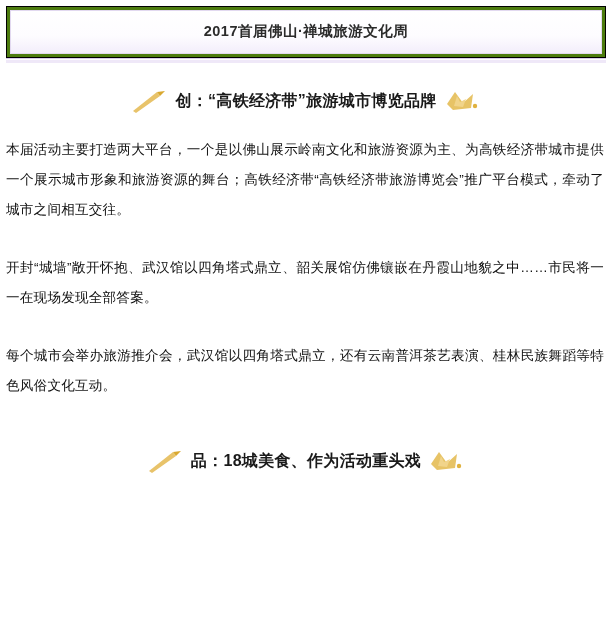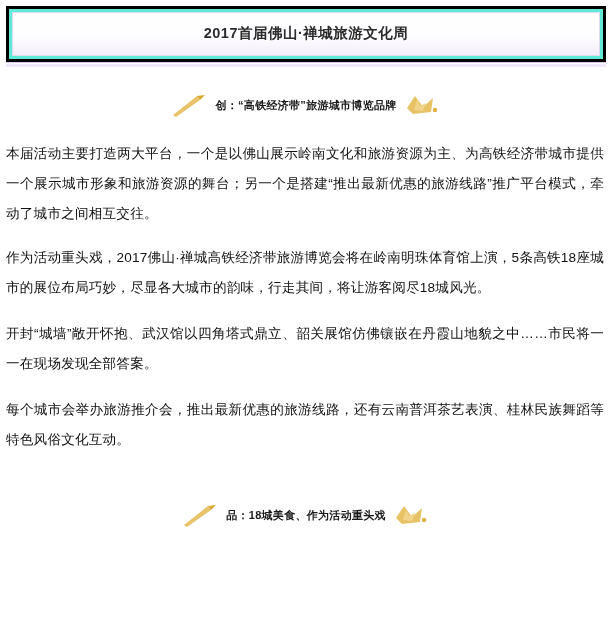--- a/index.html
+++ b/index.html
@@ -17,22 +17,22 @@
   .page {
     position: relative;
     width: 612px;
     height: 619px;
     background: #ffffff;
   }
 
   
   .banner-outer {
     margin: 6px 6px 0 6px;
-    border: 3px solid #000000;
-    background: #5eead4;
+    border: 1px solid #000000;
+    background: #4d7c0f;
     padding: 3px;
     box-sizing: border-box;
   }
   .banner-inner {
     border: 1px solid #e2d9f0;
     background: linear-gradient(to bottom, #ffffff 0%, #fdfcff 60%, #f3eefb 100%);
     padding: 9px 10px 11px 10px;
     box-sizing: border-box;
   }
   .banner-line {
@@ -64,38 +64,38 @@
     justify-content: center;
   }
   .sec-head .deco {
     width: 46px;
     height: 30px;
     position: relative;
     flex: 0 0 auto;
   }
   .sec-head .deco svg { display: block; }
   .sec-head .sec-title {
-    font-size: 11px;
+    font-size: 16px;
     font-weight: bold;
     color: #1a1a1a;
     white-space: nowrap;
     padding: 0 2px;
     letter-spacing: 0.3px;
   }
 
   
   .para {
     font-size: 13.6px;
     line-height: 30px;
     color: #111111;
     margin: 14px 8px 14px 6px;
     text-align: justify;
     letter-spacing: 0.2px;
   }
-  .para.tight { margin-top: 16px; margin-bottom: 12px; }
+  .para.tight { margin-top: 28px; margin-bottom: 12px; }
 
   .spacer-lg { height: 10px; }
 </style>
 </head>
 <body>
 
 <div class="page">
 
   <div class="banner-outer">
     <div class="banner-inner">
@@ -115,26 +115,25 @@
     <span class="sec-title">创：“高铁经济带”旅游城市博览品牌</span>
     <span class="deco">
       <svg width="46" height="30" viewBox="0 0 46 30">
         <path d="M8 18 L16 6 L24 17 L34 8 L32 22 L14 24 Z" fill="#e3b84b" opacity="0.85"></path>
         <path d="M18 10 L21 16 L27 13 L24 21 L15 20 Z" fill="#f1d48a"></path>
         <circle cx="36" cy="20" r="2.2" fill="#e0b23f"></circle>
       </svg>
     </span>
   </div>
 
-  <div class="para">本届活动主要打造两大平台，一个是以佛山展示岭南文化和旅游资源为主、为高铁经济带城市提供一个展示城市形象和旅游资源的舞台；另一个是搭建“推出最新优惠的旅游线路”推广平台模式，牵动了城市之间相互交往。</div>
+  <div class="para">本届活动主要打造两大平台，一个是以佛山展示岭南文化和旅游资源为主、为高铁经济带城市提供一个展示城市形象和旅游资源的舞台；高铁经济带“高铁经济带旅游博览会”推广平台模式，牵动了城市之间相互交往。</div>
 
 
-  <div class="para">作为活动重头戏，2017佛山·禅城高铁经济带旅游博览会将在岭南明珠体育馆上演，5条高铁18座城市的展位布局巧妙，尽显各大城市的韵味，行走其间，将让游客阅尽18城风光。</div>
   <div class="para tight">开封“城墙”敞开怀抱、武汉馆以四角塔式鼎立、韶关展馆仿佛镶嵌在丹霞山地貌之中……市民将一一在现场发现全部答案。</div>
-  <div class="para tight">每个城市会举办旅游推介会，推出最新优惠的旅游线路，还有云南普洱茶艺表演、桂林民族舞蹈等特色风俗文化互动。</div>
+  <div class="para tight">每个城市会举办旅游推介会，武汉馆以四角塔式鼎立，还有云南普洱茶艺表演、桂林民族舞蹈等特色风俗文化互动。</div>
 
   <div class="spacer-lg"></div>
 
   <div class="sec-head">
     <span class="deco">
       <svg width="46" height="30" viewBox="0 0 46 30">
         <path d="M6 25 L30 6 L33 10 L9 27 Z" fill="#e8c36a"></path>
         <path d="M30 6 L33 10 L38 5 Z" fill="#d9a82f"></path>
       </svg>
     </span>

